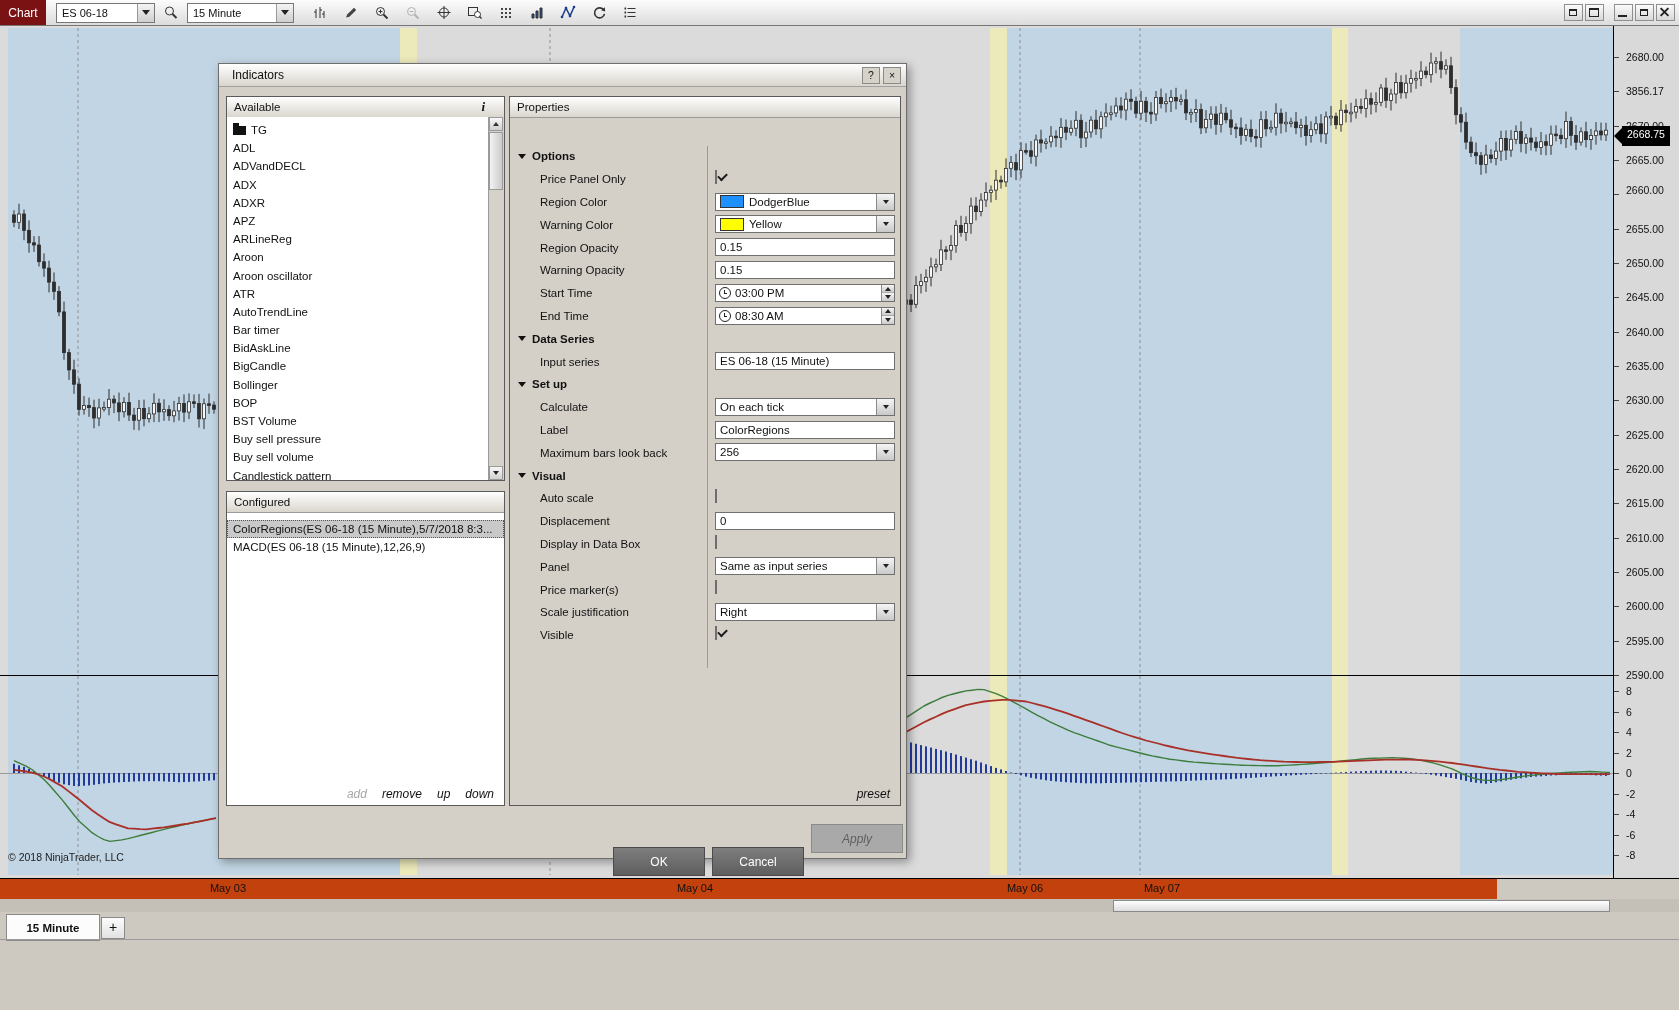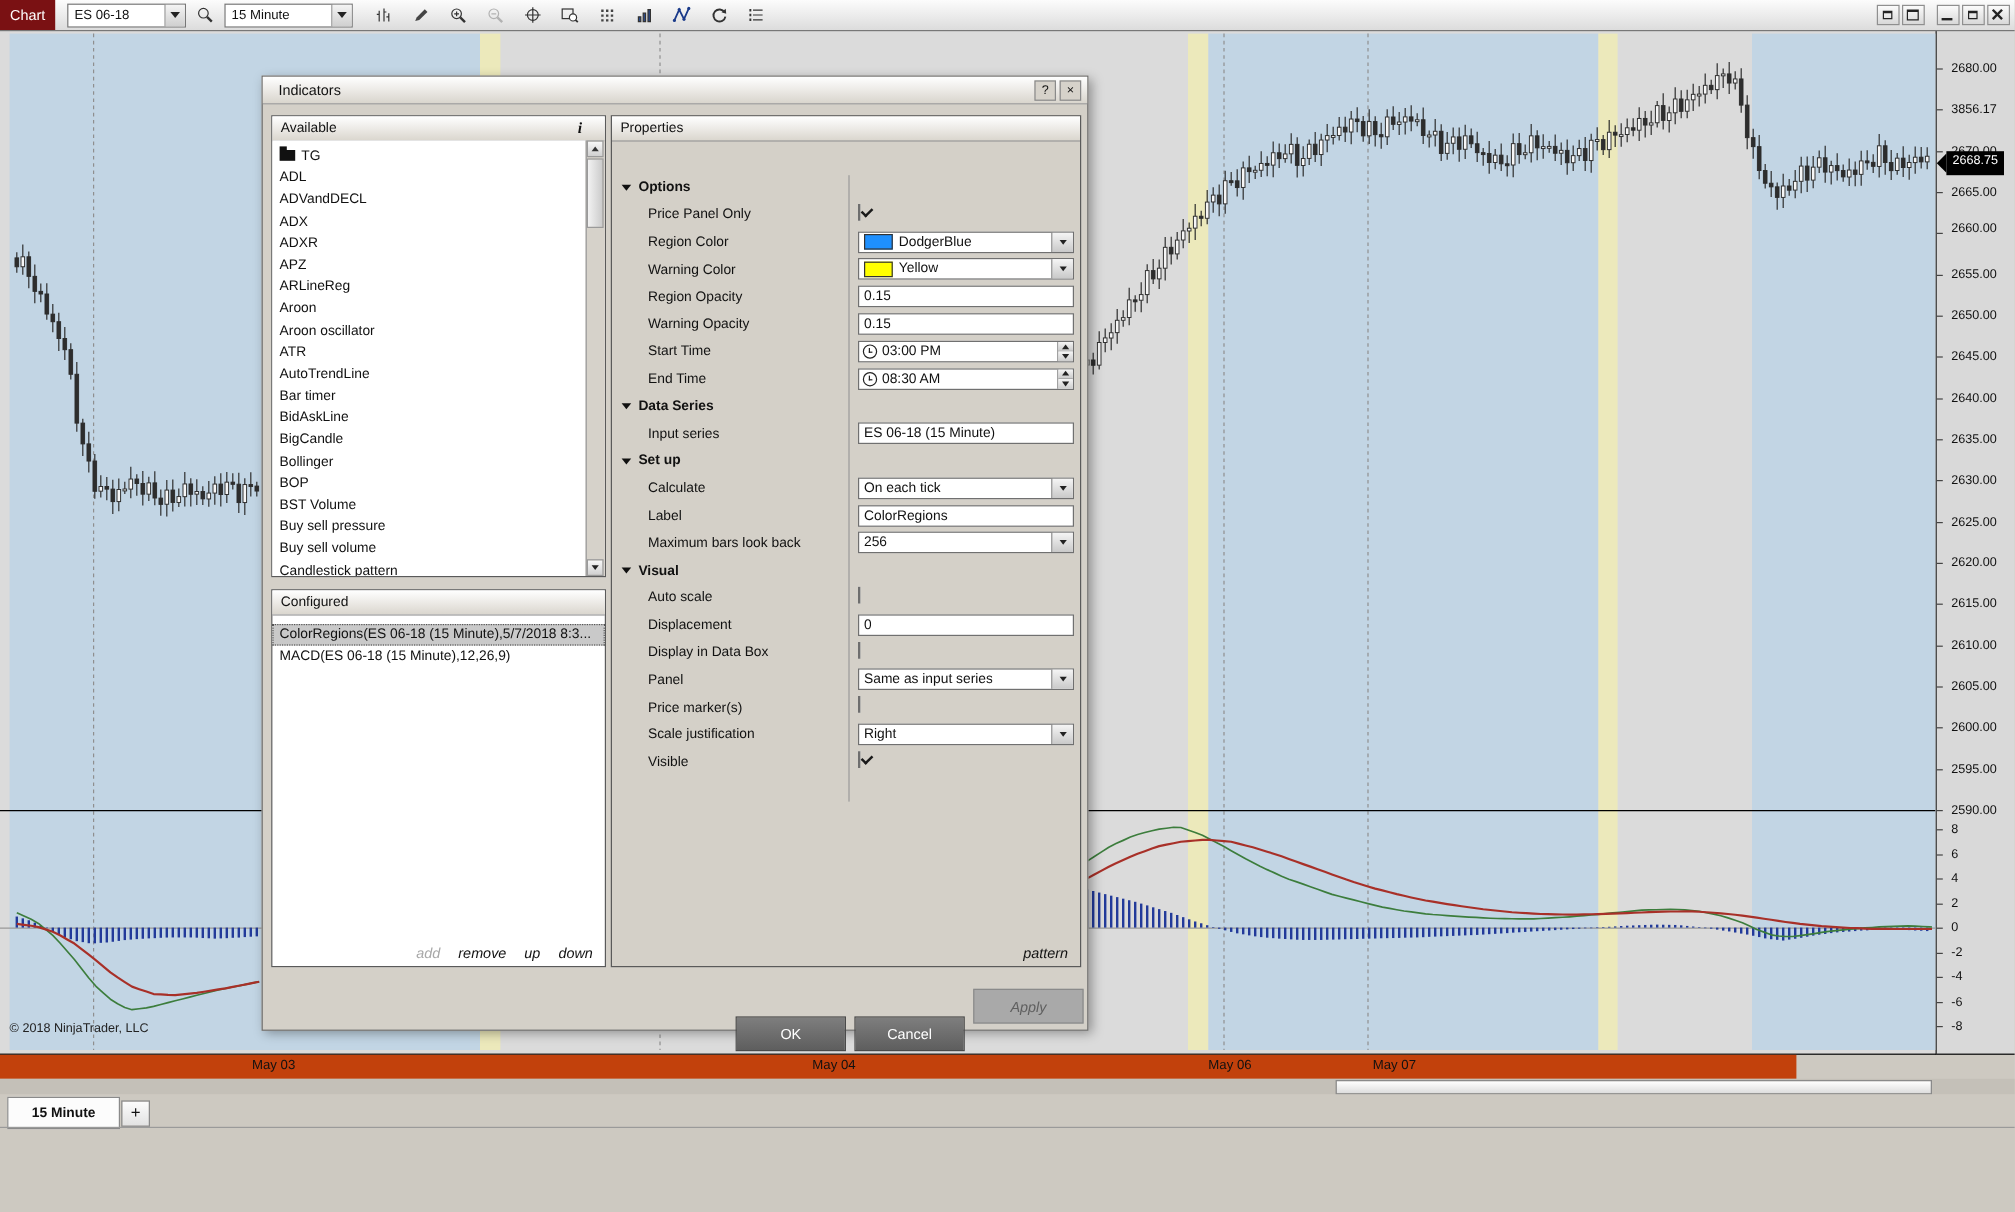--- a/index.html
+++ b/index.html
@@ -1074,19 +1074,19 @@
           <span class="plabel">Scale justification</span>
           <div class="combo pctl">
             <span class="cval">Right</span>
             <span class="cbtn">
               <span class="tri-down sm"></span>
             </span>
           </div>
         </div>
         <div class="prow"><span class="plabel">Visible</span><span class="cb pctl checked"></span></div>
       </div>
-    <span class="preset">pattern</span>
+    <span class="preset">preset</span>
   </div>
 
   <div class="btn" id="btn-ok">OK</div>
   <div class="btn" id="btn-cancel">Cancel</div>
   <div class="btn" id="btn-apply">Apply</div>
 </div>
 
 </body></html>

